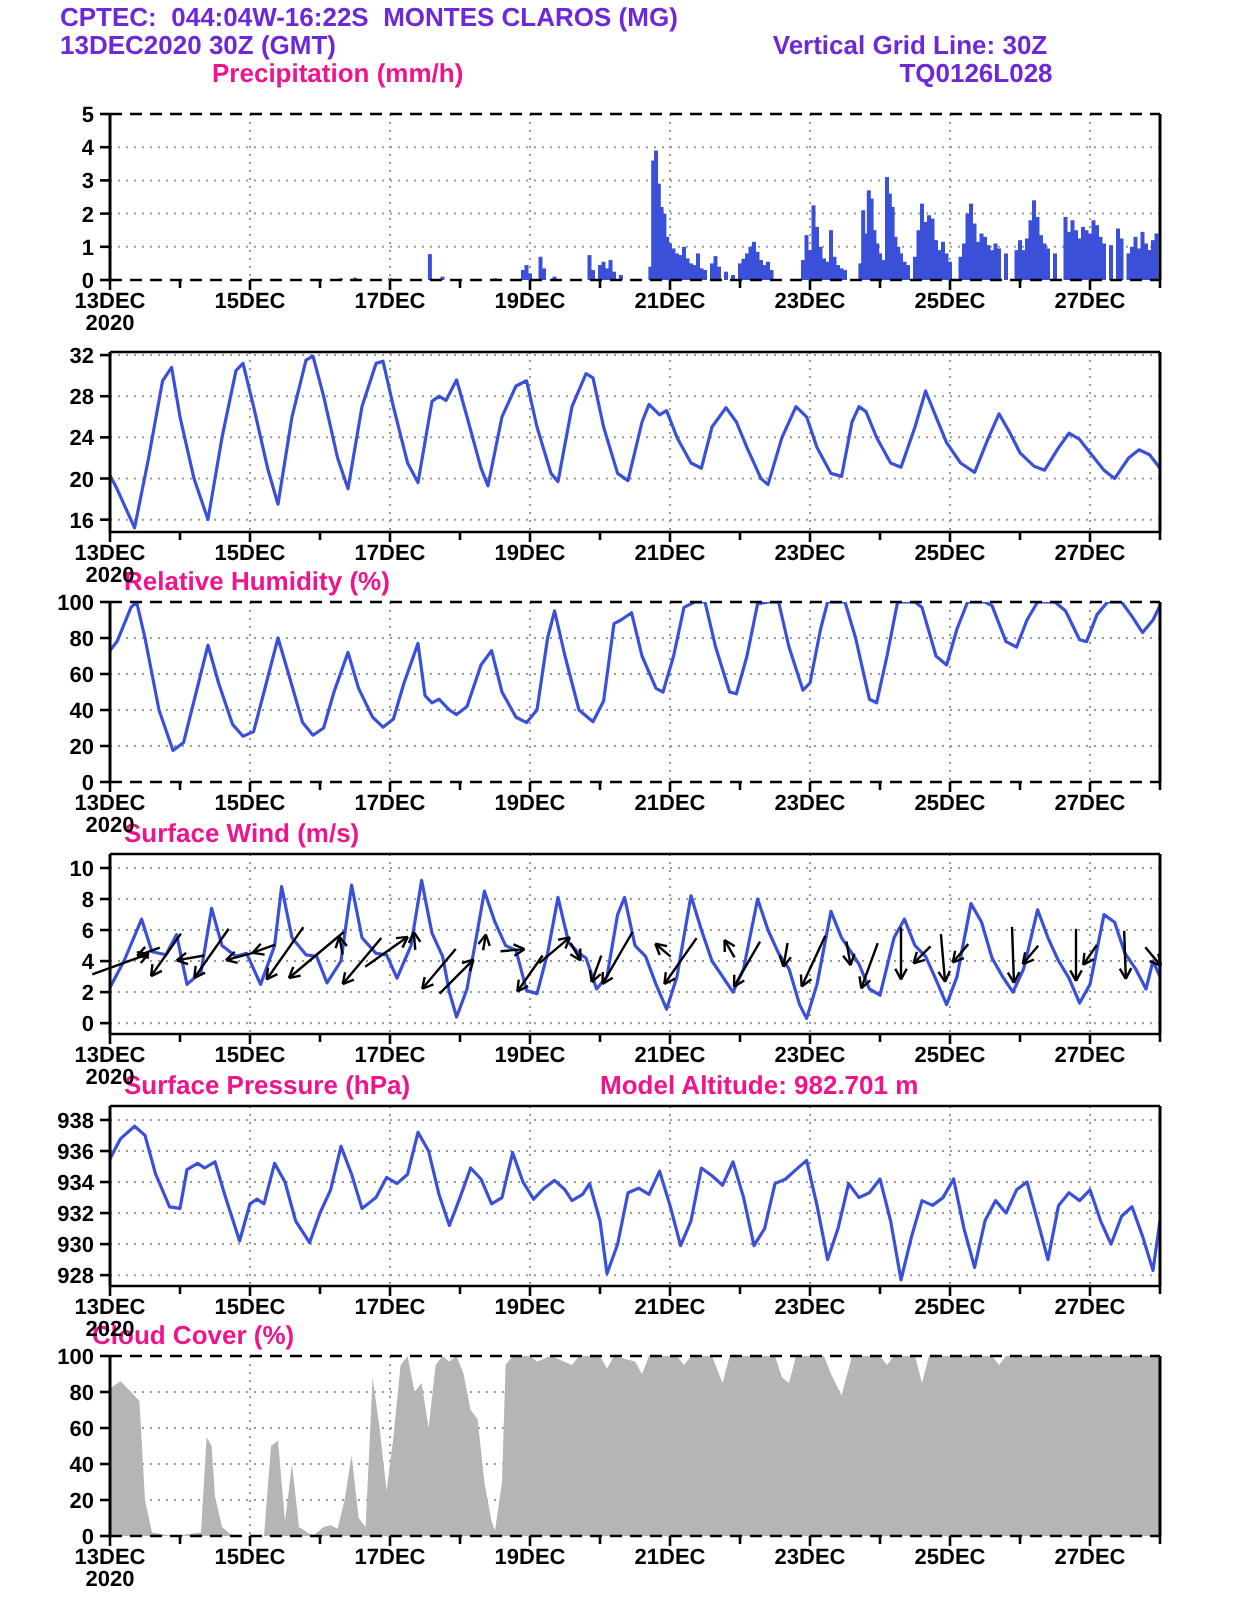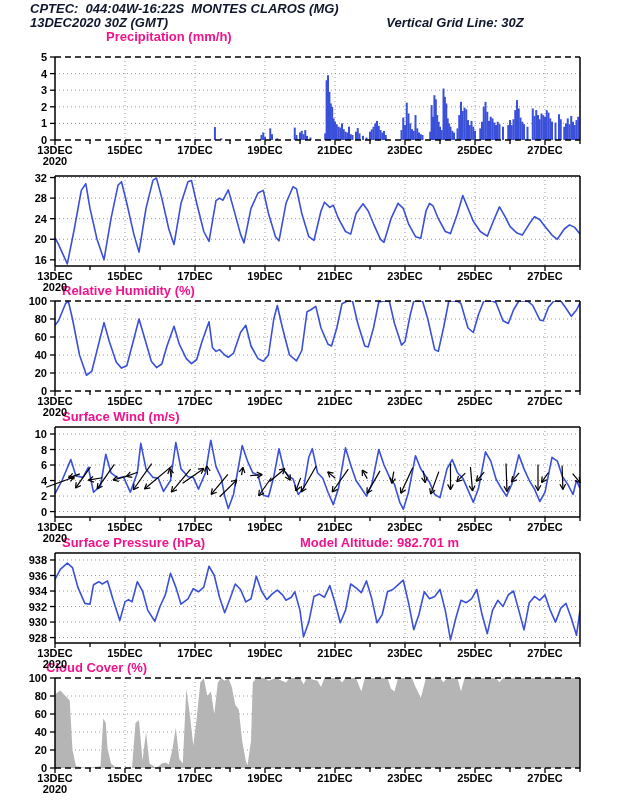--- a/index.html
+++ b/index.html
@@ -1,30 +1,31 @@
 <!DOCTYPE html>
 <html><head>
 <meta charset="utf-8">
 <style>
   html,body{margin:0;padding:0;background:#fff;}
   #page{position:relative;width:618px;height:800px;background:#fff;overflow:hidden;
         font-family:"Liberation Sans",sans-serif;font-weight:bold;}
   .hdr{position:absolute;font-size:13px;font-weight:bold;white-space:pre;line-height:14px;}
-  .orange{color:#0f172a;font-style:italic;}
+  .orange{color:#6d28d9;}
   .magenta{color:#f0148c;}
   .right{text-align:center;}
   #charts-svg{position:absolute;left:0;top:0;}
 </style>
 </head>
 <body>
 <div id="page">
 
 <div class="hdr orange" style="left:30px;top:2px;">CPTEC:  044:04W-16:22S  MONTES CLAROS (MG)</div>
 <div class="hdr orange" style="left:30px;top:16px;">13DEC2020 30Z (GMT)</div>
 <div class="hdr orange right" style="left:330px;top:16px;width:250px;">Vertical Grid Line: 30Z</div>
+<div class="hdr orange right" style="left:363px;top:30px;width:250px;">TQ0126L028</div>
 
 <div class="hdr magenta" style="left:62px;top:30px;padding-left:44px;">Precipitation (mm/h)</div>
 <div class="hdr magenta" style="left:62px;top:284px;">Relative Humidity (%)</div>
 <div class="hdr magenta" style="left:62px;top:410px;">Surface Wind (m/s)</div>
 <div class="hdr magenta" style="left:62px;top:536px;">Surface Pressure (hPa)</div>
 <div class="hdr magenta" style="left:300px;top:536px;">Model Altitude: 982.701 m</div>
 <div class="hdr magenta" style="left:46px;top:661px;">Cloud Cover (%)</div>
 
 <svg id="charts-svg" width="618" height="800">
       <g>

